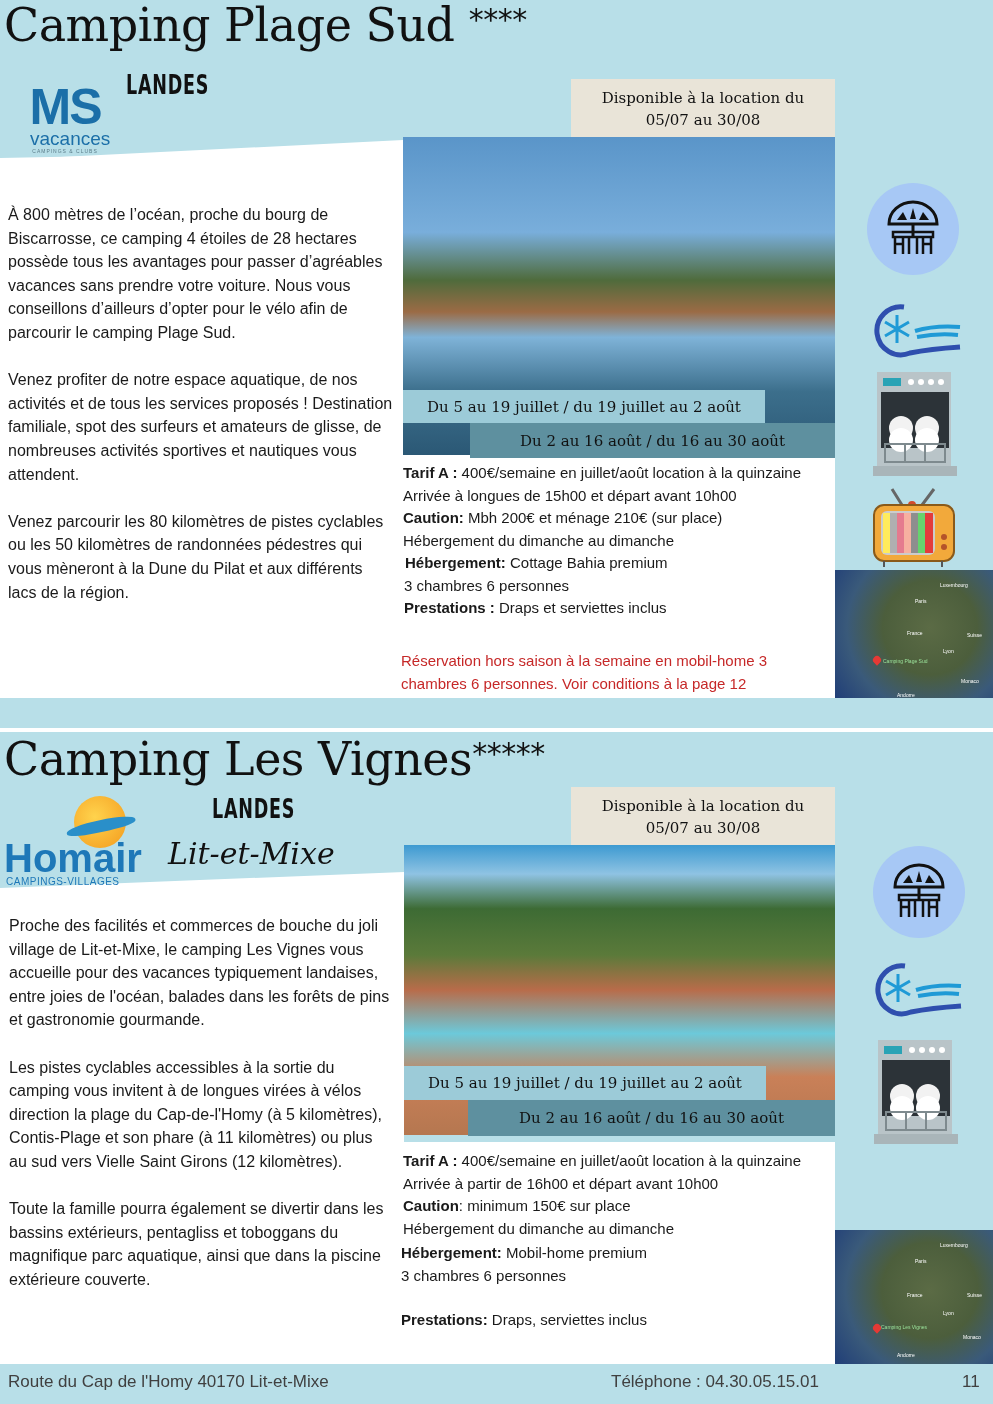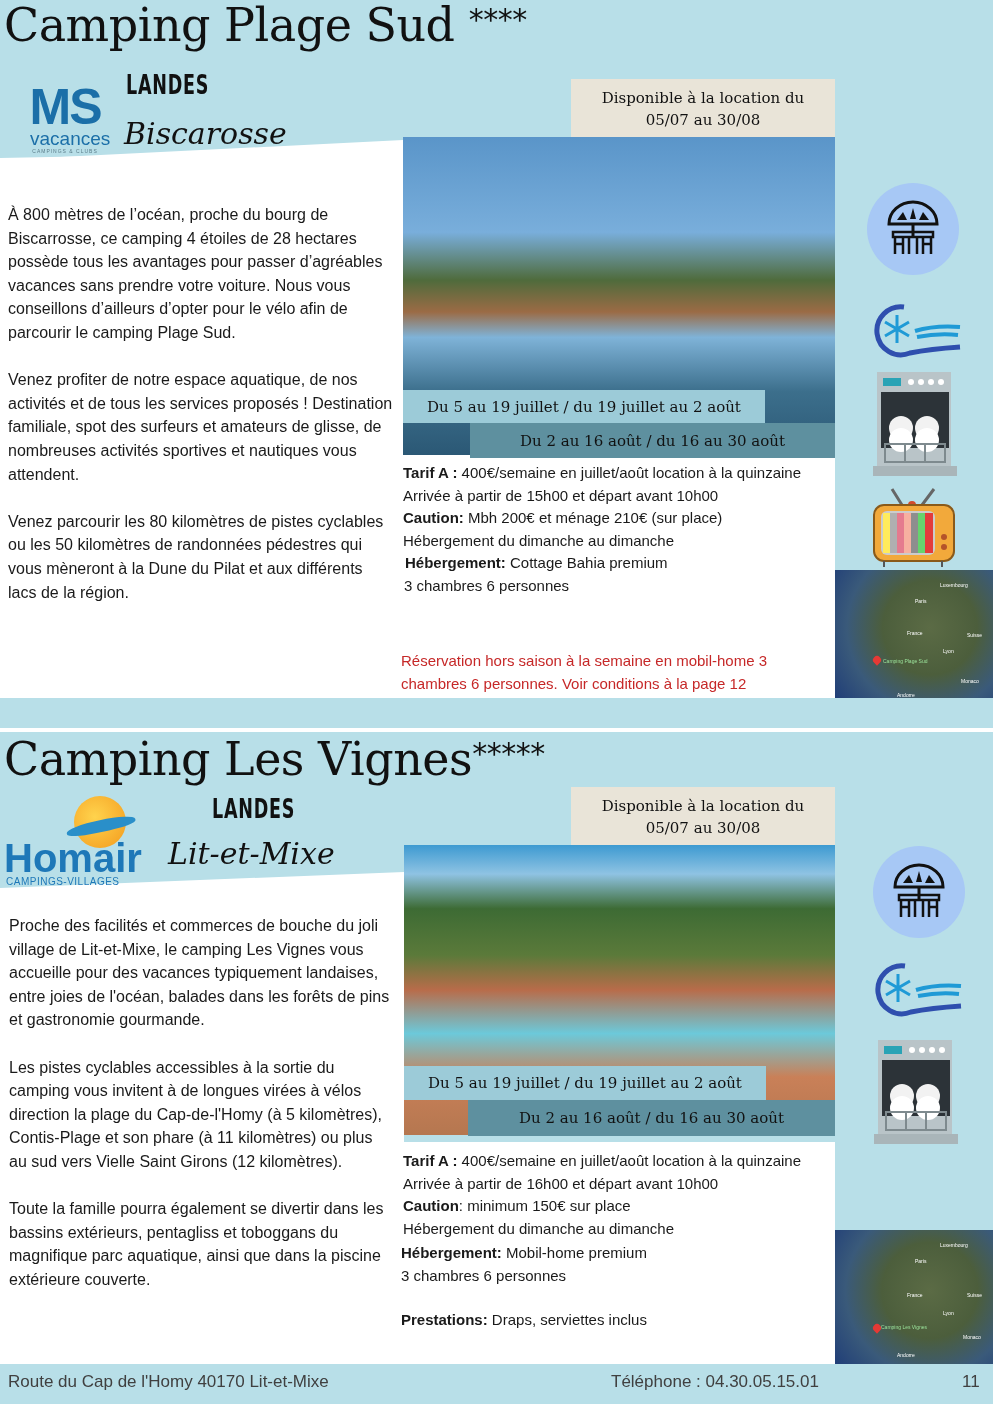--- a/index.html
+++ b/index.html
@@ -51,44 +51,44 @@
   <div class="title" style="top:-2px;">
     <span>Camping Plage Sud</span> <span class="stars">****</span>
   </div>
 
   <div class="logo ms-logo" style="left:22px; top:84px; text-align:center; width:86px;">
     <div class="ms">MS</div>
     <div class="vac">vacances</div>
     <div class="sub">CAMPINGS &amp; CLUBS</div>
   </div>
   <div class="region" style="left:126px; top:70px; text-transform:uppercase;">Landes</div>
-  <div class="city" style="left:124px; top:116px;">Biscarosse</div>
 
   <div class="dispo" style="left:571px; top:79px; width:264px; height:58px;">
     <div>Disponible à la location du</div>
     <div>05/07 au 30/08</div>
   </div>
 
   <div class="photo photo1" style="left:403px; top:137px; width:432px; height:318px;"></div>
   <div class="band1" style="left:403px; top:390px; width:362px; height:33px;">Du 5 au 19 juillet  / du 19 juillet au 2 août</div>
   <div class="band2" style="left:470px; top:423px; width:365px; height:35px;">Du 2 au 16 août / du 16 au 30 août</div>
 
   <div class="desc" style="left:8px; top:203px; width:385px;">
     <p>À 800 mètres de l’océan, proche du bourg de Biscarrosse, ce camping 4 étoiles de 28 hectares possède tous les avantages pour passer d’agréables vacances sans prendre votre voiture. Nous vous conseillons d’ailleurs d’opter pour le vélo afin de parcourir le camping Plage Sud.</p>
     <p>Venez profiter de notre espace aquatique, de nos activités et de tous les services proposés ! Destination familiale, spot des surfeurs et amateurs de glisse, de nombreuses activités sportives et nautiques vous attendent.</p>
     <p>Venez parcourir les 80 kilomètres de pistes cyclables ou les 50 kilomètres de randonnées pédestres qui vous mèneront à la Dune du Pilat et aux différents lacs de la région.</p>
   </div>
 
   <div class="info" style="left:403px; top:462px; width:420px;">
     <div><b>Tarif A :</b><span> 400€/semaine en juillet/août location à la quinzaine</span></div>
-    <div class="line">Arrivée à partir de 15h00 et départ avant 10h00</div>
+    <div class="line">Arrivée à longues de 15h00 et départ avant 10h00</div>
     <div class="line"><b>Caution:</b><span> Mbh 200€ et ménage 210€ (sur place)</span></div>
     <div class="line">Hébergement du dimanche au dimanche</div>
     <div class="line" style="margin-left:2px;"><b>Hébergement:</b><span> Cottage Bahia premium</span></div>
     <div class="line" style="margin-left:1px;">3 chambres 6 personnes</div>
+    <div class="line" style="margin-left:1px;"><b>Prestations :</b><span> Draps et serviettes inclus</span></div>
   </div>
   <div class="red" style="left:401px; top:650px; width:430px;">
     <span>Réservation hors saison à la semaine en mobil-home 3 chambres 6 personnes. </span><b>Voir conditions à la page 12</b>
   </div>
 
   <div class="icon-circle" style="left:867px; top:183px; width:92px; height:92px;">
     <svg width="56" height="58" viewBox="0 0 56 58">
         <path d="M4 24 A24 22 0 0 1 52 24 Z" fill="none" stroke="#111" stroke-width="3"></path>
         <path d="M12 20 L18 12 L22 20Z M25 19 L28 8 L31 19Z M34 20 L38 12 L44 20Z" fill="#111"></path>
         <path d="M28 24 V36" stroke="#111" stroke-width="3"></path>

